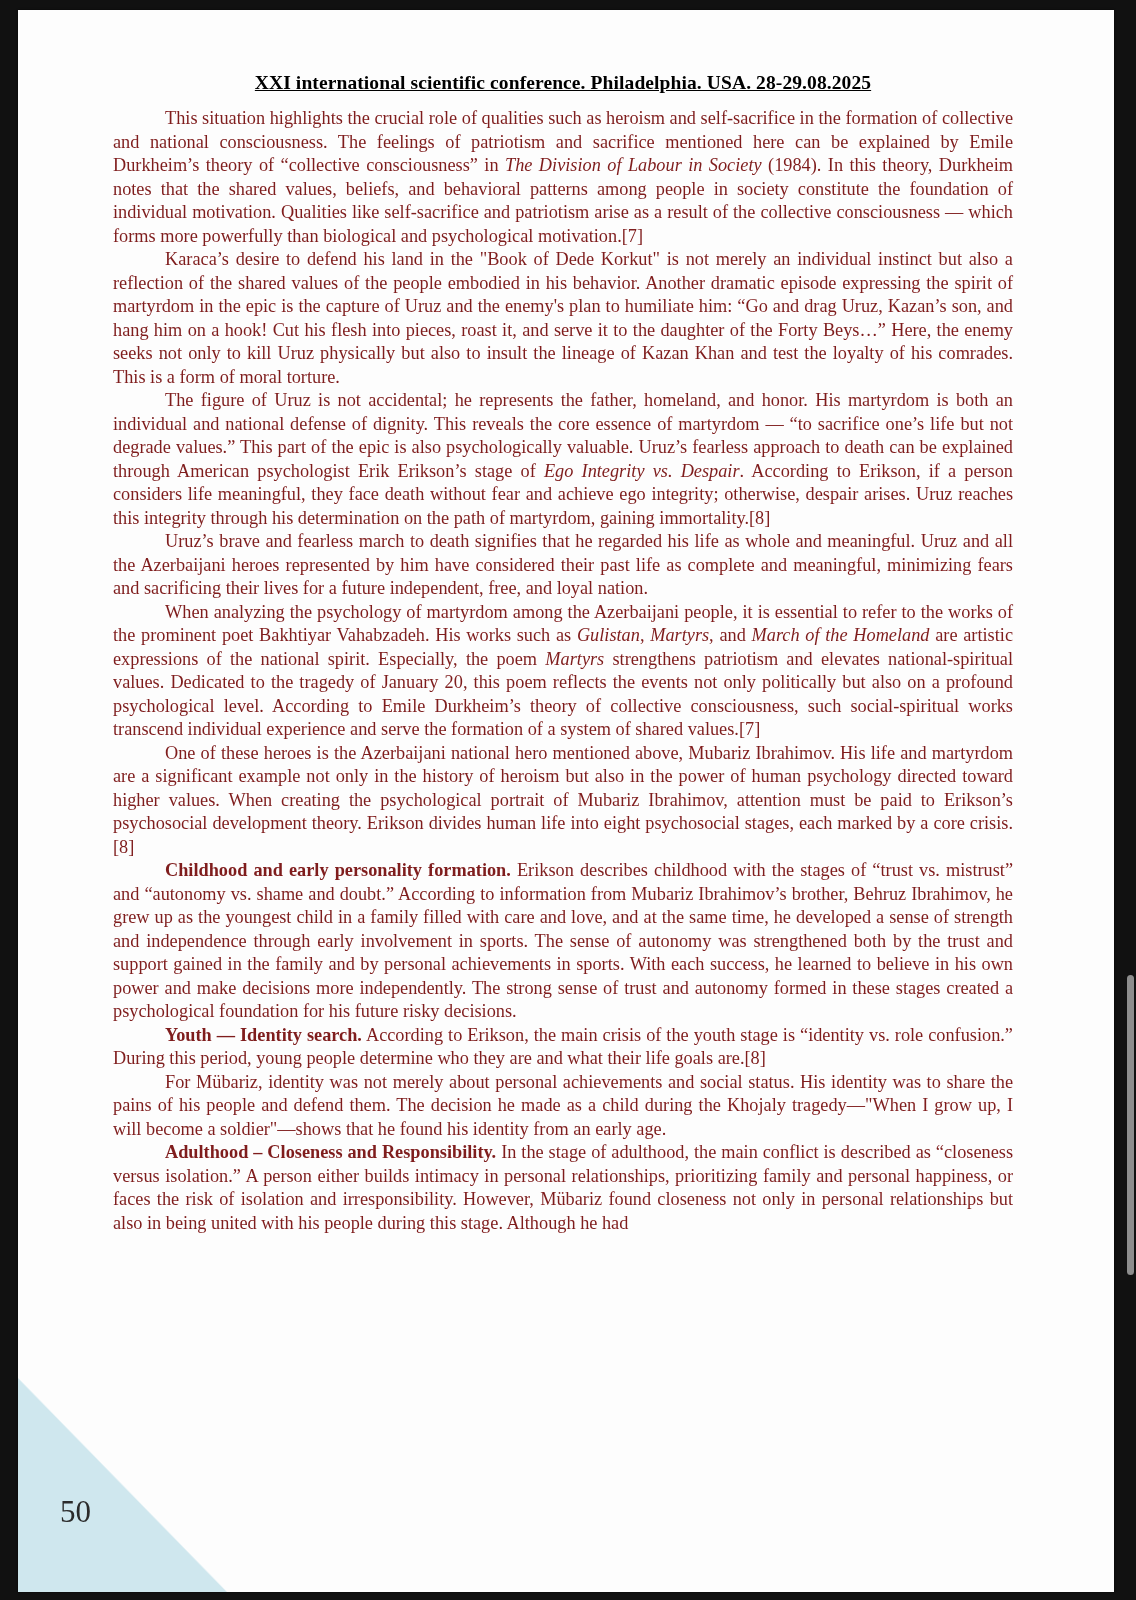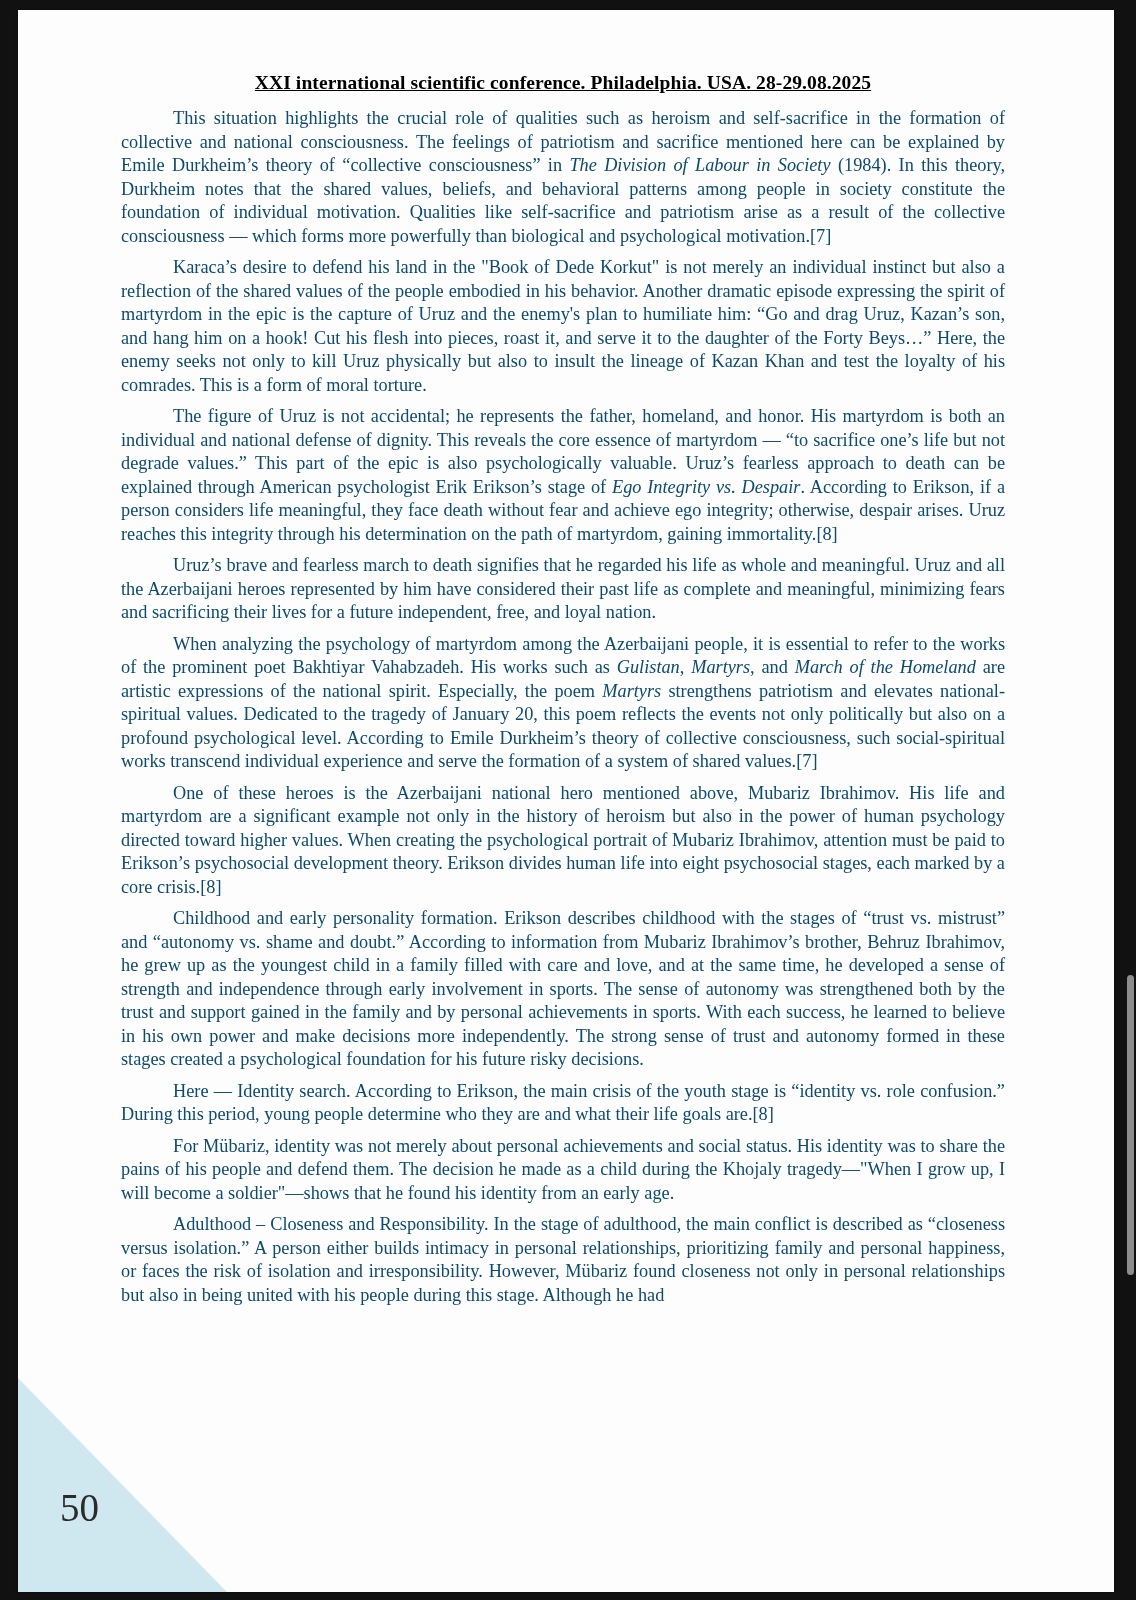--- a/index.html
+++ b/index.html
@@ -35,51 +35,51 @@
     left: 0;
     bottom: 0;
     width: 210px;
     height: 215px;
     background: linear-gradient(to top right, #cfe7ee 0%, #cfe7ee 49.5%, rgba(255,255,255,0) 50%);
   }
   .page-number {
     position: absolute;
     left: 42px;
     bottom: 62px;
-    font-size: 39px;
+    font-size: 31px;
     color: #2b2b2b;
     font-family: "Liberation Serif", serif;
   }
   .content {
     position: absolute;
     left: 95px;
     top: 62px;
     width: 900px;
   }
   .doc-header {
     text-align: center;
     font-weight: bold;
     font-size: 19.5px;
     text-decoration: underline;
     letter-spacing: 0.1px;
     color: #000;
     margin-bottom: 13px;
   }
   p {
-    margin: 8px;
+    margin: 0;
     text-align: justify;
     text-justify: inter-word;
     font-size: 18.3px;
     line-height: 1.285;
-    color: #0c4a6e;
+    color: #7f1d1d;
     text-indent: 52px;
     hyphens: none;
   }
   i { font-style: italic; }
-  b { font-weight: normal; }
+  b { font-weight: bold; }
   .scrollbar {
     position: absolute;
     right: 2px;
     top: 975px;
     width: 7px;
     height: 300px;
     background: #8d8d8d;
     border-radius: 4px;
   }
 </style>
@@ -91,21 +91,21 @@
     <div class="content">
       <div class="doc-header">XXI international scientific conference. Philadelphia. USA. 28-29.08.2025</div>
       <div id="body-text">
           <p>This situation highlights the crucial role of qualities such as heroism and self-sacrifice in the formation of collective and national consciousness. The feelings of patriotism and sacrifice mentioned here can be explained by Emile Durkheim’s theory of “collective consciousness” in <i>The Division of Labour in Society</i> (1984). In this theory, Durkheim notes that the shared values, beliefs, and behavioral patterns among people in society constitute the foundation of individual motivation. Qualities like self-sacrifice and patriotism arise as a result of the collective consciousness — which forms more powerfully than biological and psychological motivation.[7]</p>
           <p>Karaca’s desire to defend his land in the "Book of Dede Korkut" is not merely an individual instinct but also a reflection of the shared values of the people embodied in his behavior. Another dramatic episode expressing the spirit of martyrdom in the epic is the capture of Uruz and the enemy's plan to humiliate him: “Go and drag Uruz, Kazan’s son, and hang him on a hook! Cut his flesh into pieces, roast it, and serve it to the daughter of the Forty Beys…” Here, the enemy seeks not only to kill Uruz physically but also to insult the lineage of Kazan Khan and test the loyalty of his comrades. This is a form of moral torture.</p>
           <p>The figure of Uruz is not accidental; he represents the father, homeland, and honor. His martyrdom is both an individual and national defense of dignity. This reveals the core essence of martyrdom — “to sacrifice one’s life but not degrade values.” This part of the epic is also psychologically valuable. Uruz’s fearless approach to death can be explained through American psychologist Erik Erikson’s stage of <i>Ego Integrity vs. Despair</i>. According to Erikson, if a person considers life meaningful, they face death without fear and achieve ego integrity; otherwise, despair arises. Uruz reaches this integrity through his determination on the path of martyrdom, gaining immortality.[8]</p>
           <p>Uruz’s brave and fearless march to death signifies that he regarded his life as whole and meaningful. Uruz and all the Azerbaijani heroes represented by him have considered their past life as complete and meaningful, minimizing fears and sacrificing their lives for a future independent, free, and loyal nation.</p>
           <p>When analyzing the psychology of martyrdom among the Azerbaijani people, it is essential to refer to the works of the prominent poet Bakhtiyar Vahabzadeh. His works such as <i>Gulistan</i>, <i>Martyrs</i>, and <i>March of the Homeland</i> are artistic expressions of the national spirit. Especially, the poem <i>Martyrs</i> strengthens patriotism and elevates national-spiritual values. Dedicated to the tragedy of January 20, this poem reflects the events not only politically but also on a profound psychological level. According to Emile Durkheim’s theory of collective consciousness, such social-spiritual works transcend individual experience and serve the formation of a system of shared values.[7]</p>
           <p>One of these heroes is the Azerbaijani national hero mentioned above, Mubariz Ibrahimov. His life and martyrdom are a significant example not only in the history of heroism but also in the power of human psychology directed toward higher values. When creating the psychological portrait of Mubariz Ibrahimov, attention must be paid to Erikson’s psychosocial development theory. Erikson divides human life into eight psychosocial stages, each marked by a core crisis.[8]</p>
           <p><b>Childhood and early personality formation.</b> Erikson describes childhood with the stages of “trust vs. mistrust” and “autonomy vs. shame and doubt.” According to information from Mubariz Ibrahimov’s brother, Behruz Ibrahimov, he grew up as the youngest child in a family filled with care and love, and at the same time, he developed a sense of strength and independence through early involvement in sports. The sense of autonomy was strengthened both by the trust and support gained in the family and by personal achievements in sports. With each success, he learned to believe in his own power and make decisions more independently. The strong sense of trust and autonomy formed in these stages created a psychological foundation for his future risky decisions.</p>
-          <p><b>Here — Identity search.</b> According to Erikson, the main crisis of the youth stage is “identity vs. role confusion.” During this period, young people determine who they are and what their life goals are.[8]</p>
+          <p><b>Youth — Identity search.</b> According to Erikson, the main crisis of the youth stage is “identity vs. role confusion.” During this period, young people determine who they are and what their life goals are.[8]</p>
           <p>For Mübariz, identity was not merely about personal achievements and social status. His identity was to share the pains of his people and defend them. The decision he made as a child during the Khojaly tragedy—"When I grow up, I will become a soldier"—shows that he found his identity from an early age.</p>
           <p><b>Adulthood – Closeness and Responsibility.</b> In the stage of adulthood, the main conflict is described as “closeness versus isolation.” A person either builds intimacy in personal relationships, prioritizing family and personal happiness, or faces the risk of isolation and irresponsibility. However, Mübariz found closeness not only in personal relationships but also in being united with his people during this stage. Although he had</p>
         </div>
     </div>
     <div class="corner-wedge"></div>
     <div class="page-number">50</div>
   </div>
   <div class="scrollbar"></div>
 </div>
 

